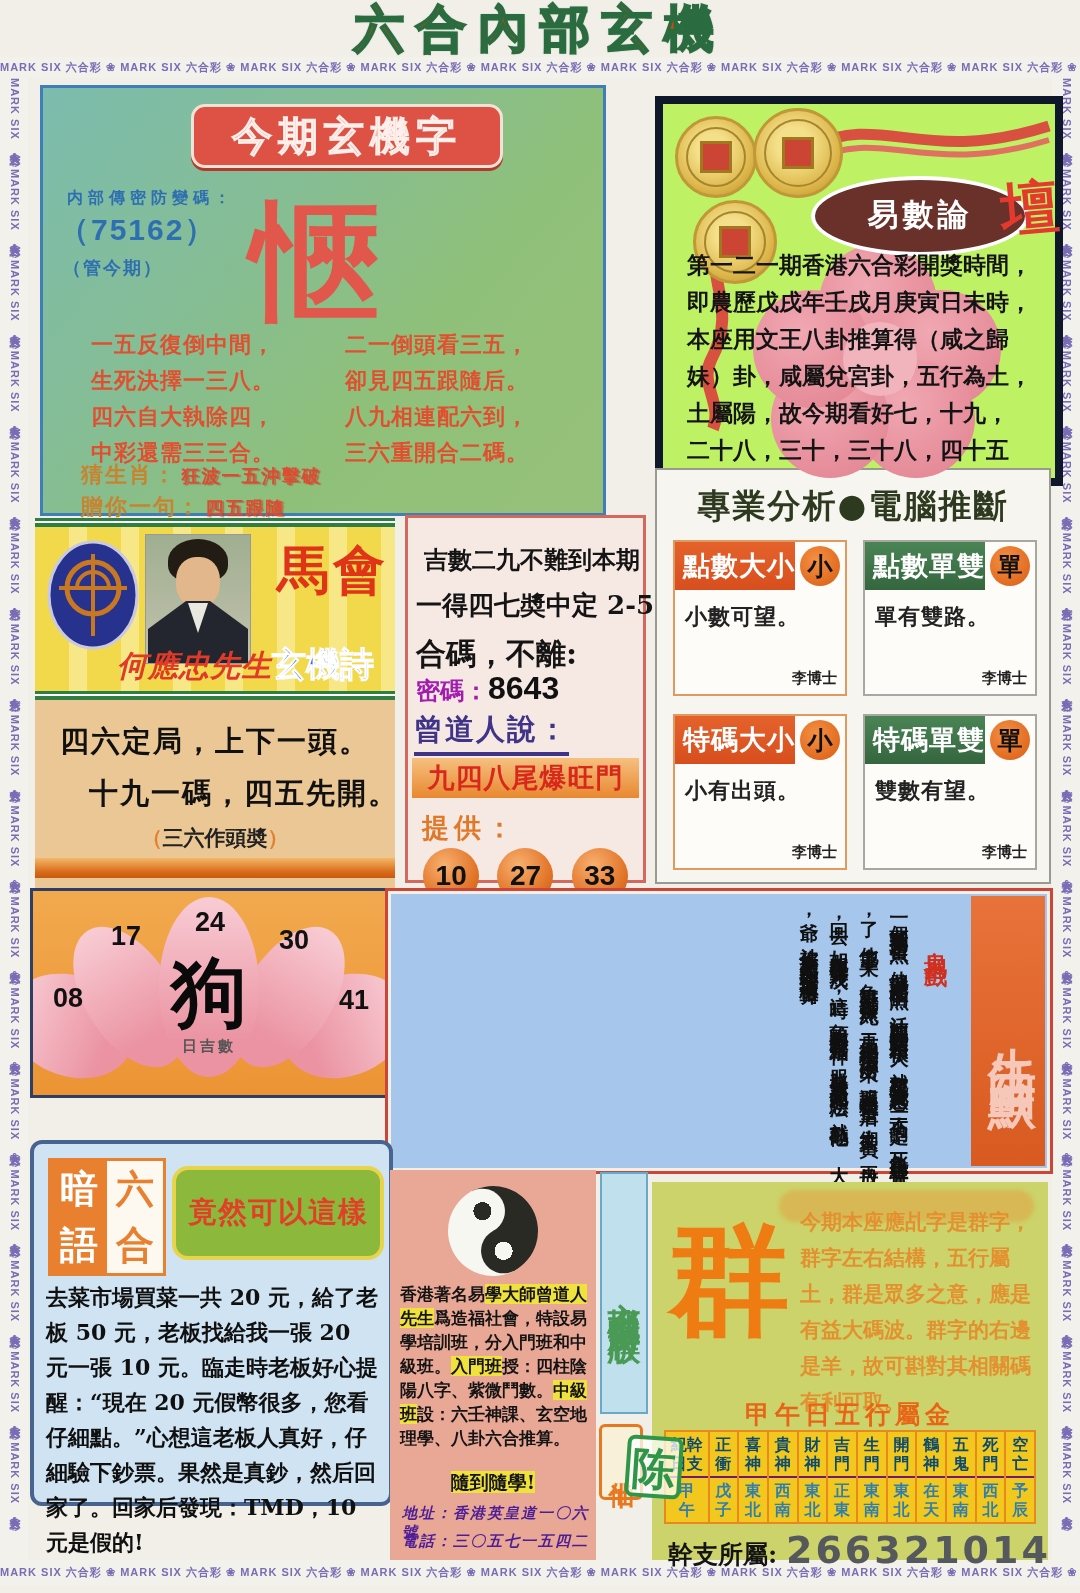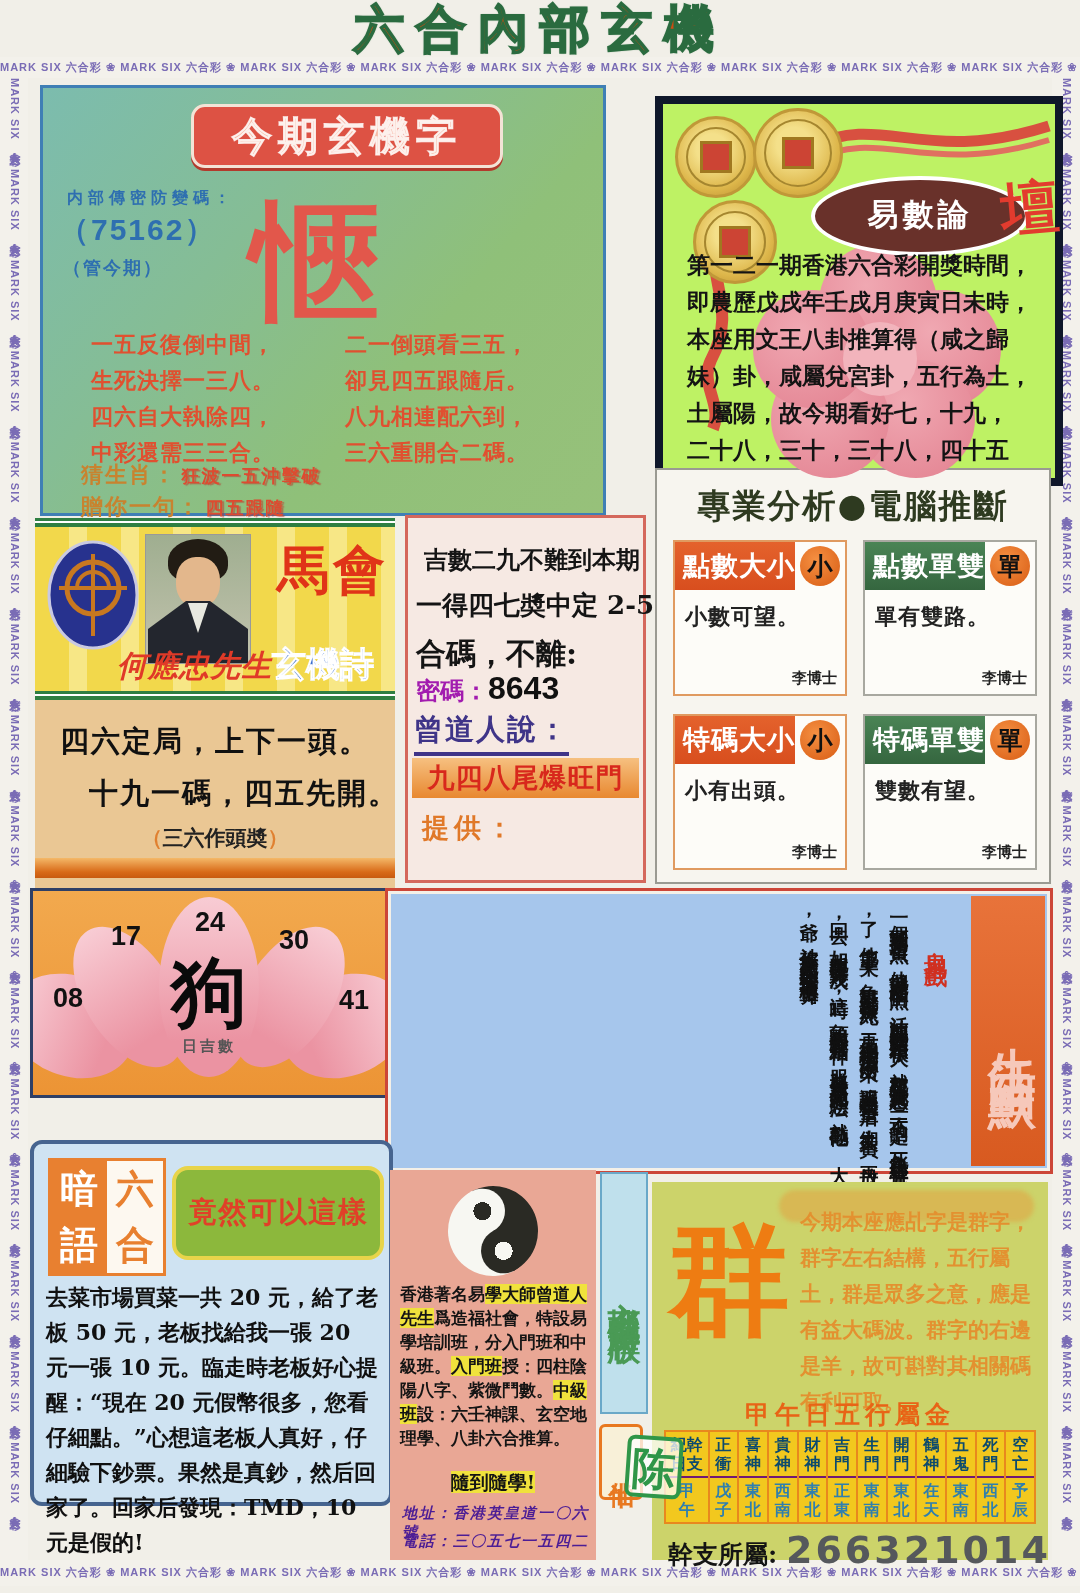--- a/index.html
+++ b/index.html
@@ -352,20 +352,25 @@
     <div class="l2">一得四七奬中定 2-5</div>
     <div class="l3">合碼，不離:</div>
     <div class="pw-line">
       <span class="pw-label">密碼：</span><span class="pw-value">8643</span>
     </div>
     <div class="master-says">曾道人說：</div>
     <div class="hot-strip">
         <span>九四八尾爆旺門</span>
       </div>
     <div class="provide">提供：</div>
+    <div class="lucky-balls">
+      <div class="ball">10</div>
+      <div class="ball">27</div>
+      <div class="ball">33</div>
+    </div>
   </section>
 
   <section class="lotus-box">
     <div class="petal pt-fl"></div>
     <div class="petal pt-fr"></div>
     <div class="petal pt-l"></div>
     <div class="petal pt-r"></div>
     <div class="petal pt-c"></div>
     <div class="lotus-num n08">08</div>
     <div class="lotus-num n17">17</div>

